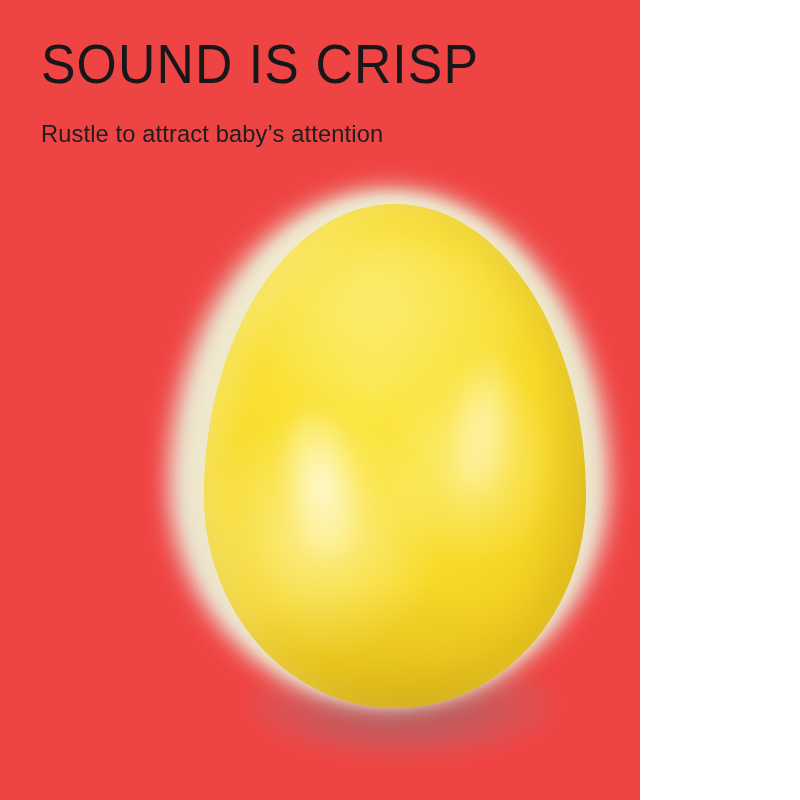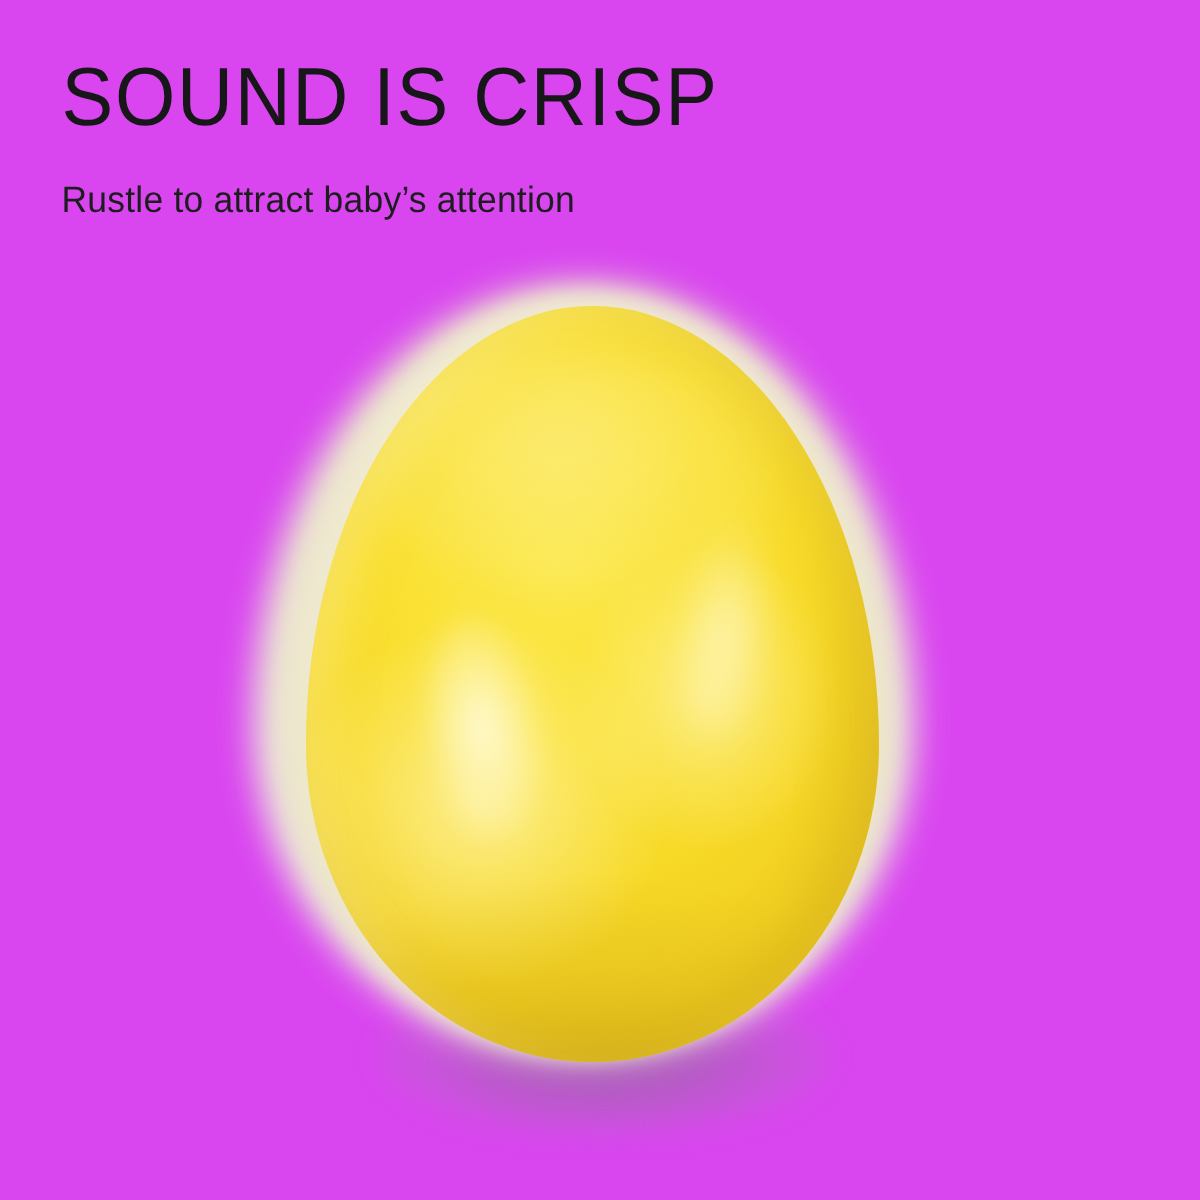--- a/index.html
+++ b/index.html
@@ -9,23 +9,23 @@
   }
   body {
     width: 800px;
     height: 800px;
     overflow: hidden;
     font-family: "Liberation Sans", sans-serif;
   }
 
   #banner {
     position: relative;
-    width: 800px;
+    width: 640px;
     height: 800px;
-    background: #d946ef;
+    background: #ef4444;
     overflow: hidden;
   }
 
   
   #text-block {
     position: absolute;
     left: 0;
     top: 0;
     width: 800px;
   }

